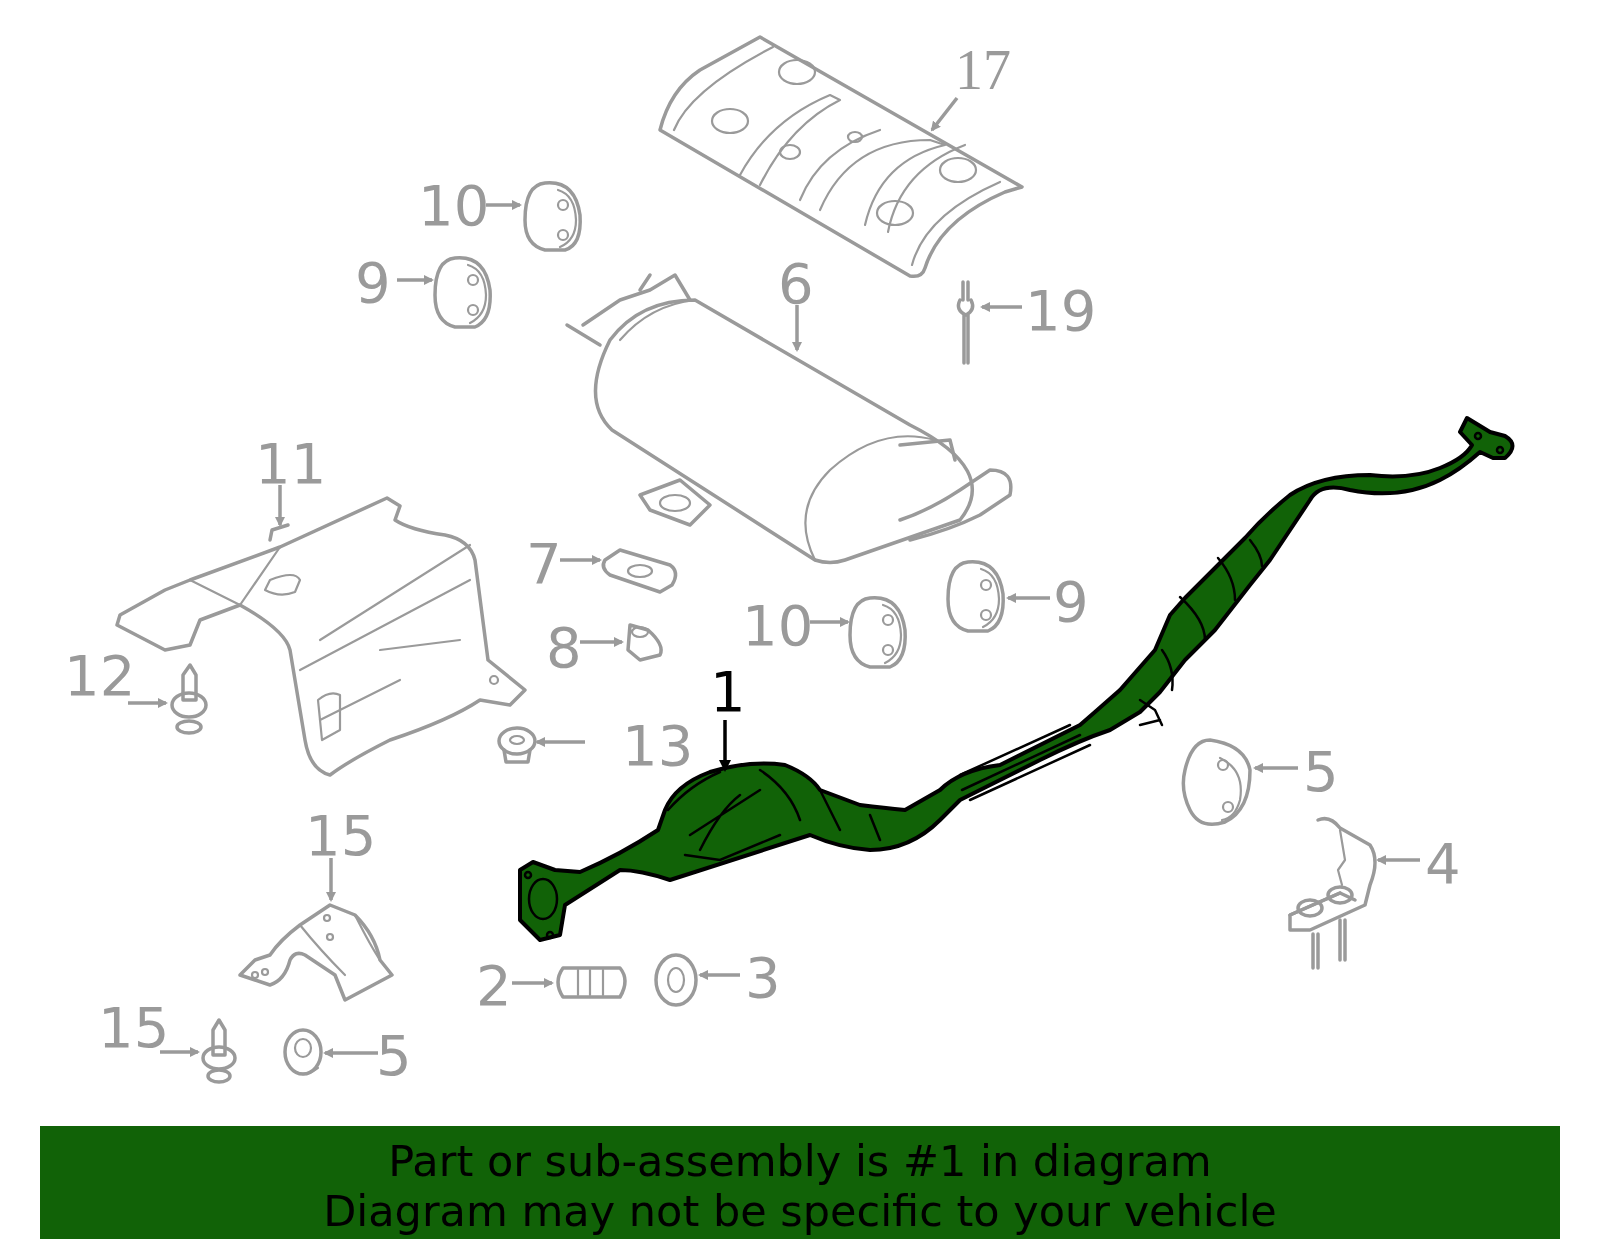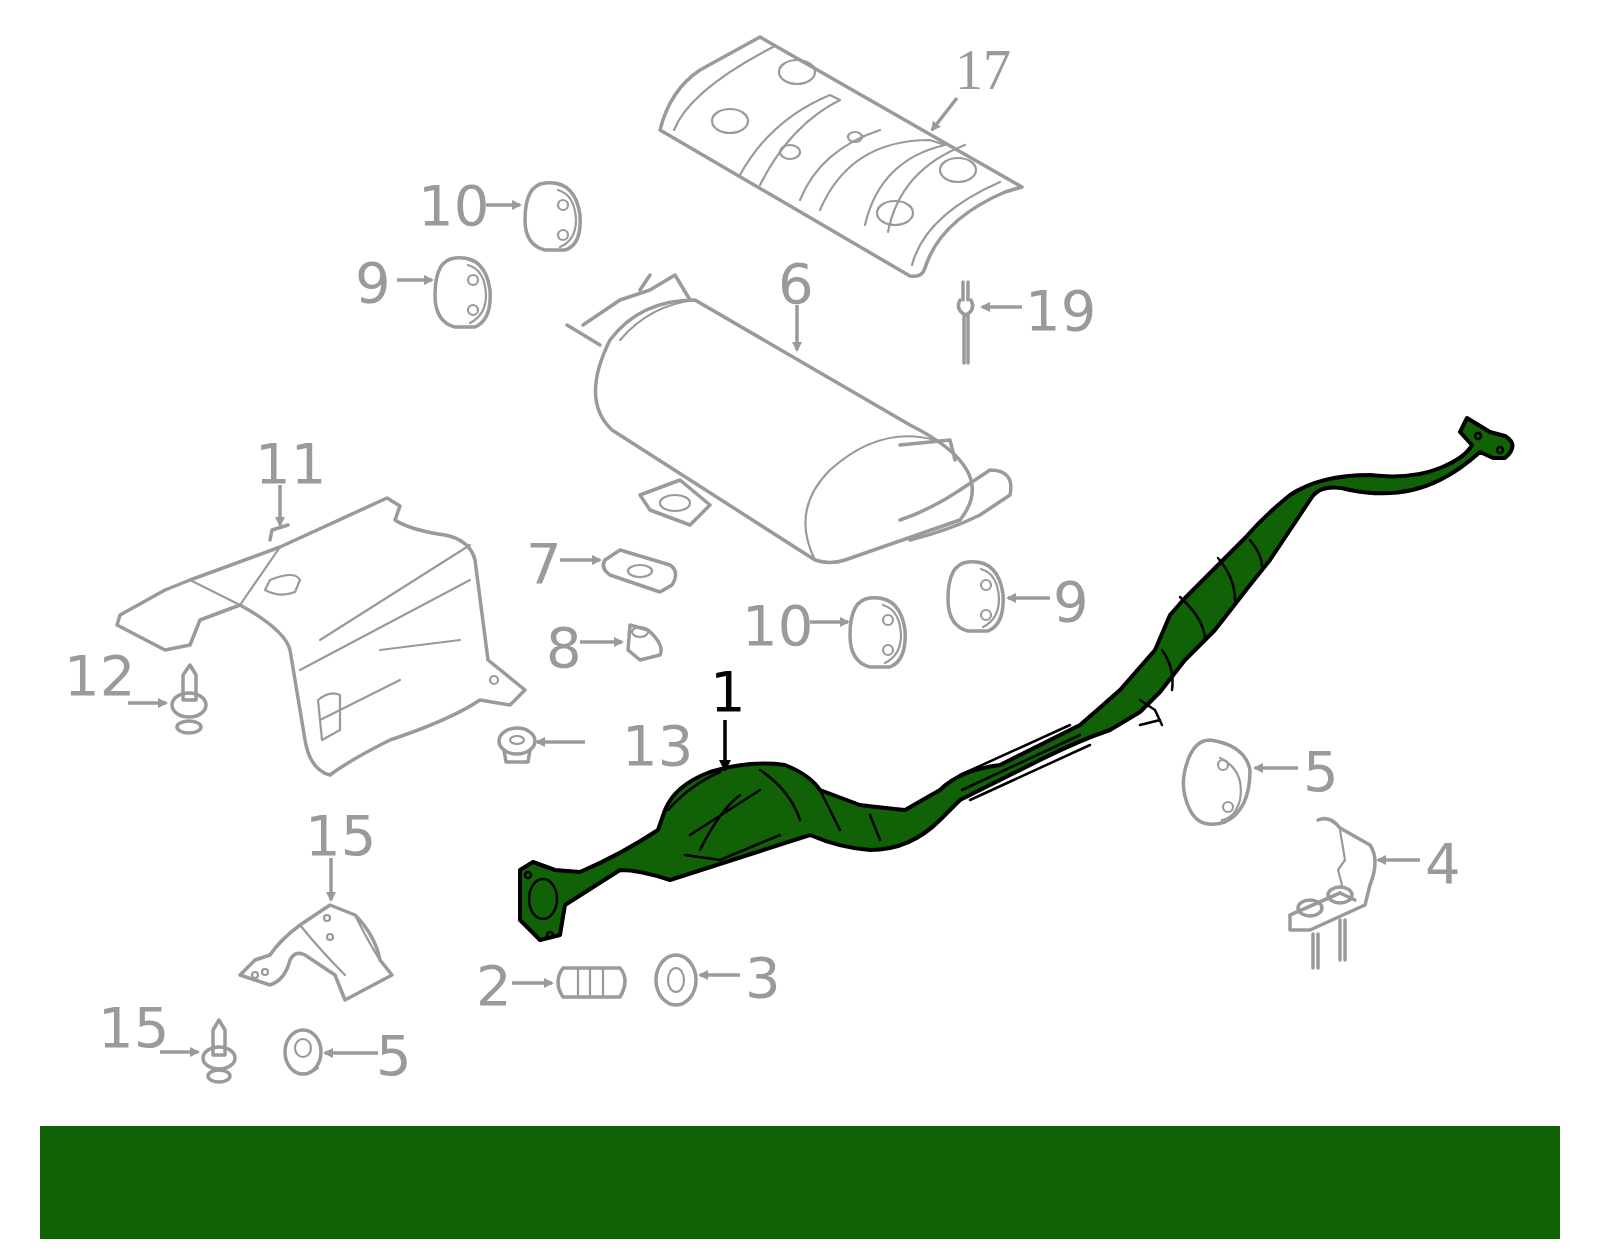--- a/index.html
+++ b/index.html
@@ -219,13 +219,15 @@
 <span class="callout" style="left:255px;top:436px;text-align:right;">11</span>
 <span class="callout" style="left:64px;top:648px;">12</span>
 <span class="callout" style="left:622px;top:718px;">13</span>
 <span class="callout" style="left:305px;top:808px;">15</span>
 <span class="callout" style="left:98px;top:1000px;">15</span>
 <span class="callout" style="left:376px;top:1028px;">5</span>
 <span class="callout" style="left:955px;top:42px;font-family:Liberation Serif, serif;">17</span>
 <span class="callout" style="left:1025px;top:283px;">19</span>
 
 <div class="banner">
+  <span class="banner-line first">Part or sub-assembly is #1 in diagram</span>
+  <span class="banner-line">Diagram may not be specific to your vehicle</span>
 </div>
 
 </body></html>

